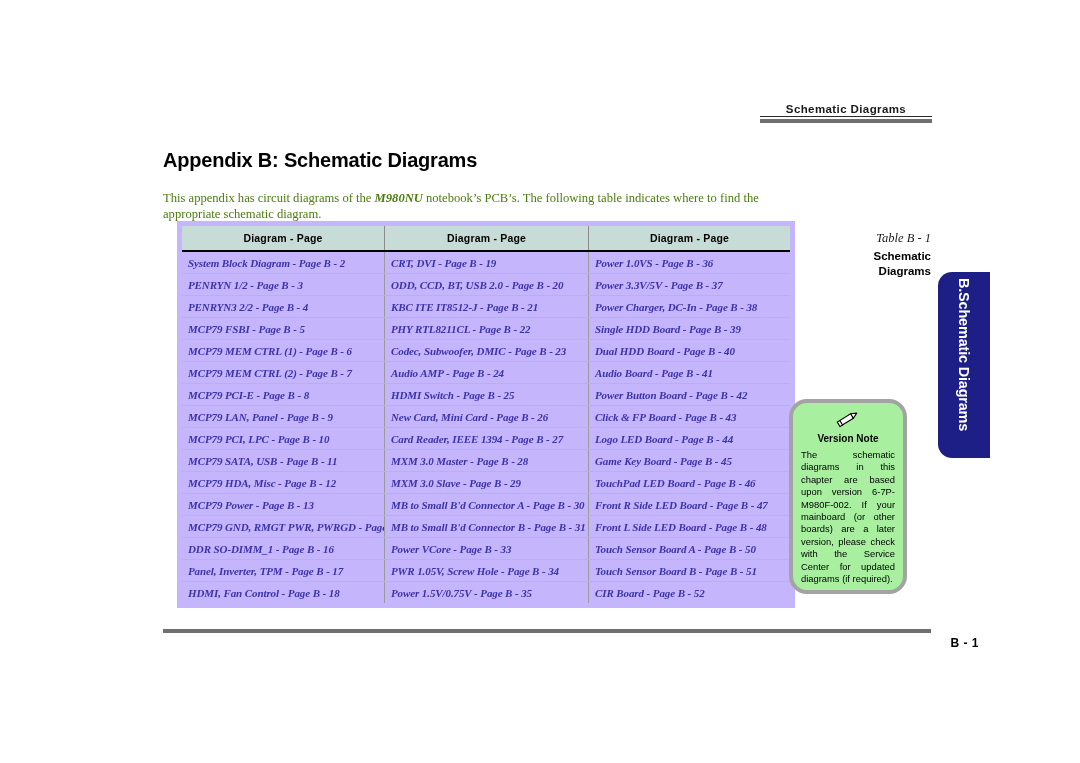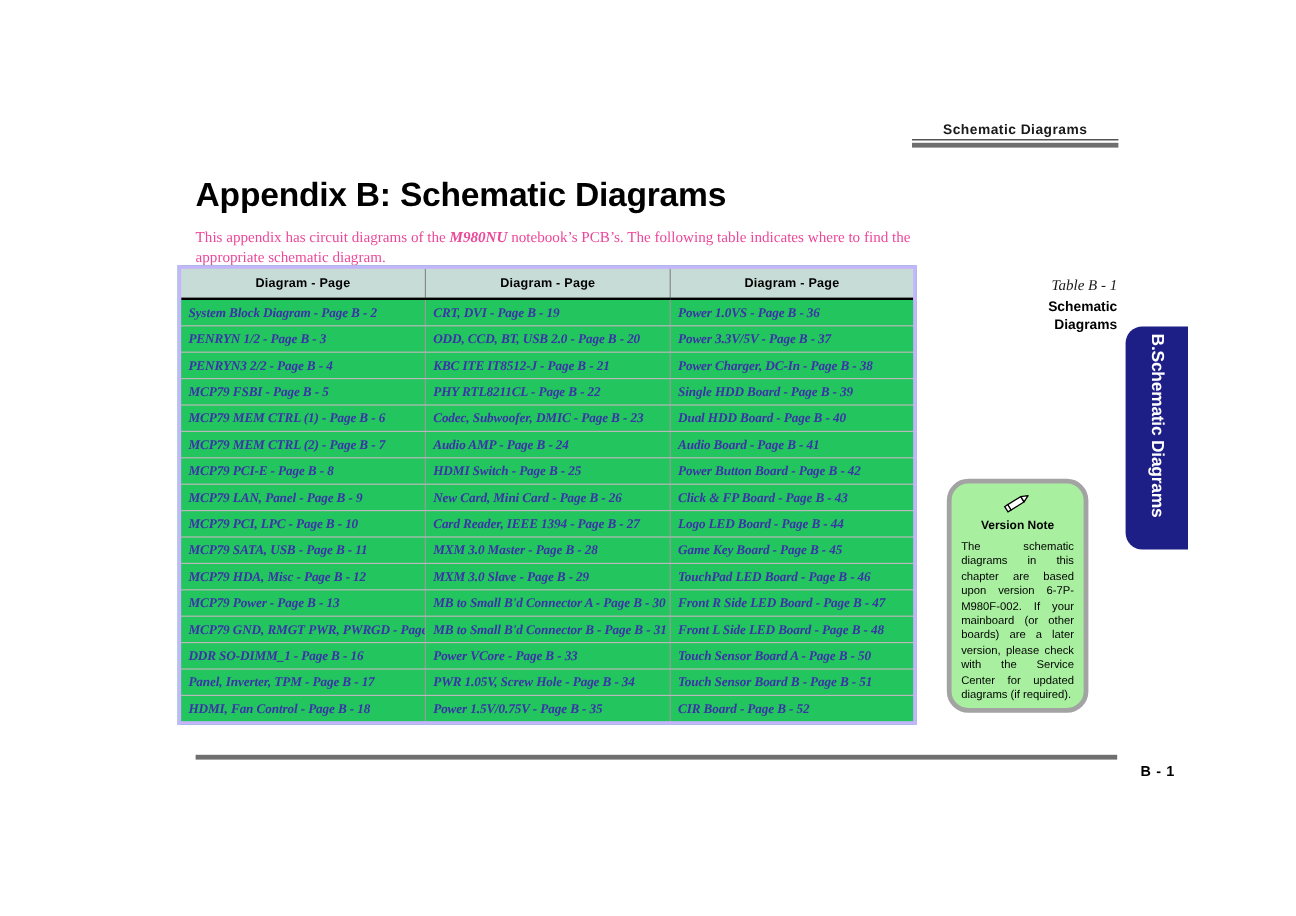--- a/index.html
+++ b/index.html
@@ -40,55 +40,55 @@
   #running-header .hdr-rule-thick {
     margin-top: 2px;
     height: 4px;
     background: #6f6f6f;
   }
 
   
   #page-title {
     position: absolute;
     left: 163px;
-    top: 128px;
-    font-family: "Liberation Sans", sans-serif;
-    font-weight: bold;
-    font-size: 28px;
+    top: 136px;
+    font-family: "Liberation Sans", sans-serif;
+    font-weight: bold;
+    font-size: 20px;
     letter-spacing: -0.2px;
     color: #000;
     white-space: nowrap;
   }
 
   
   #intro-paragraph {
     position: absolute;
     left: 163px;
     top: 177px;
     width: 620px;
     font-family: "Liberation Serif", serif;
     font-size: 12.6px;
     line-height: 16.5px;
-    color: #ec4899;
+    color: #4d7c0f;
     text-align: left;
   }
   #intro-paragraph .model {
     font-weight: bold;
     font-style: italic;
   }
 
   
   #diagram-table {
     position: absolute;
-    left: 148px;
+    left: 177px;
     top: 221px;
     width: 613px;
     border-collapse: collapse;
-    border: 3px solid #c4b5fd;
-    background: #22c55e;
+    border: 5px solid #c4b5fd;
+    background: #c4b5fd;
     table-layout: fixed;
   }
   #diagram-table col.c1 { width: 205px; }
   #diagram-table col.c2 { width: 204px; }
   #diagram-table col.c3 { width: 204px; }
 
   #diagram-table thead th {
     background: #c7dcd6;
     border-right: 1px solid #8a8a8a;
     border-bottom: 2px solid #000;

